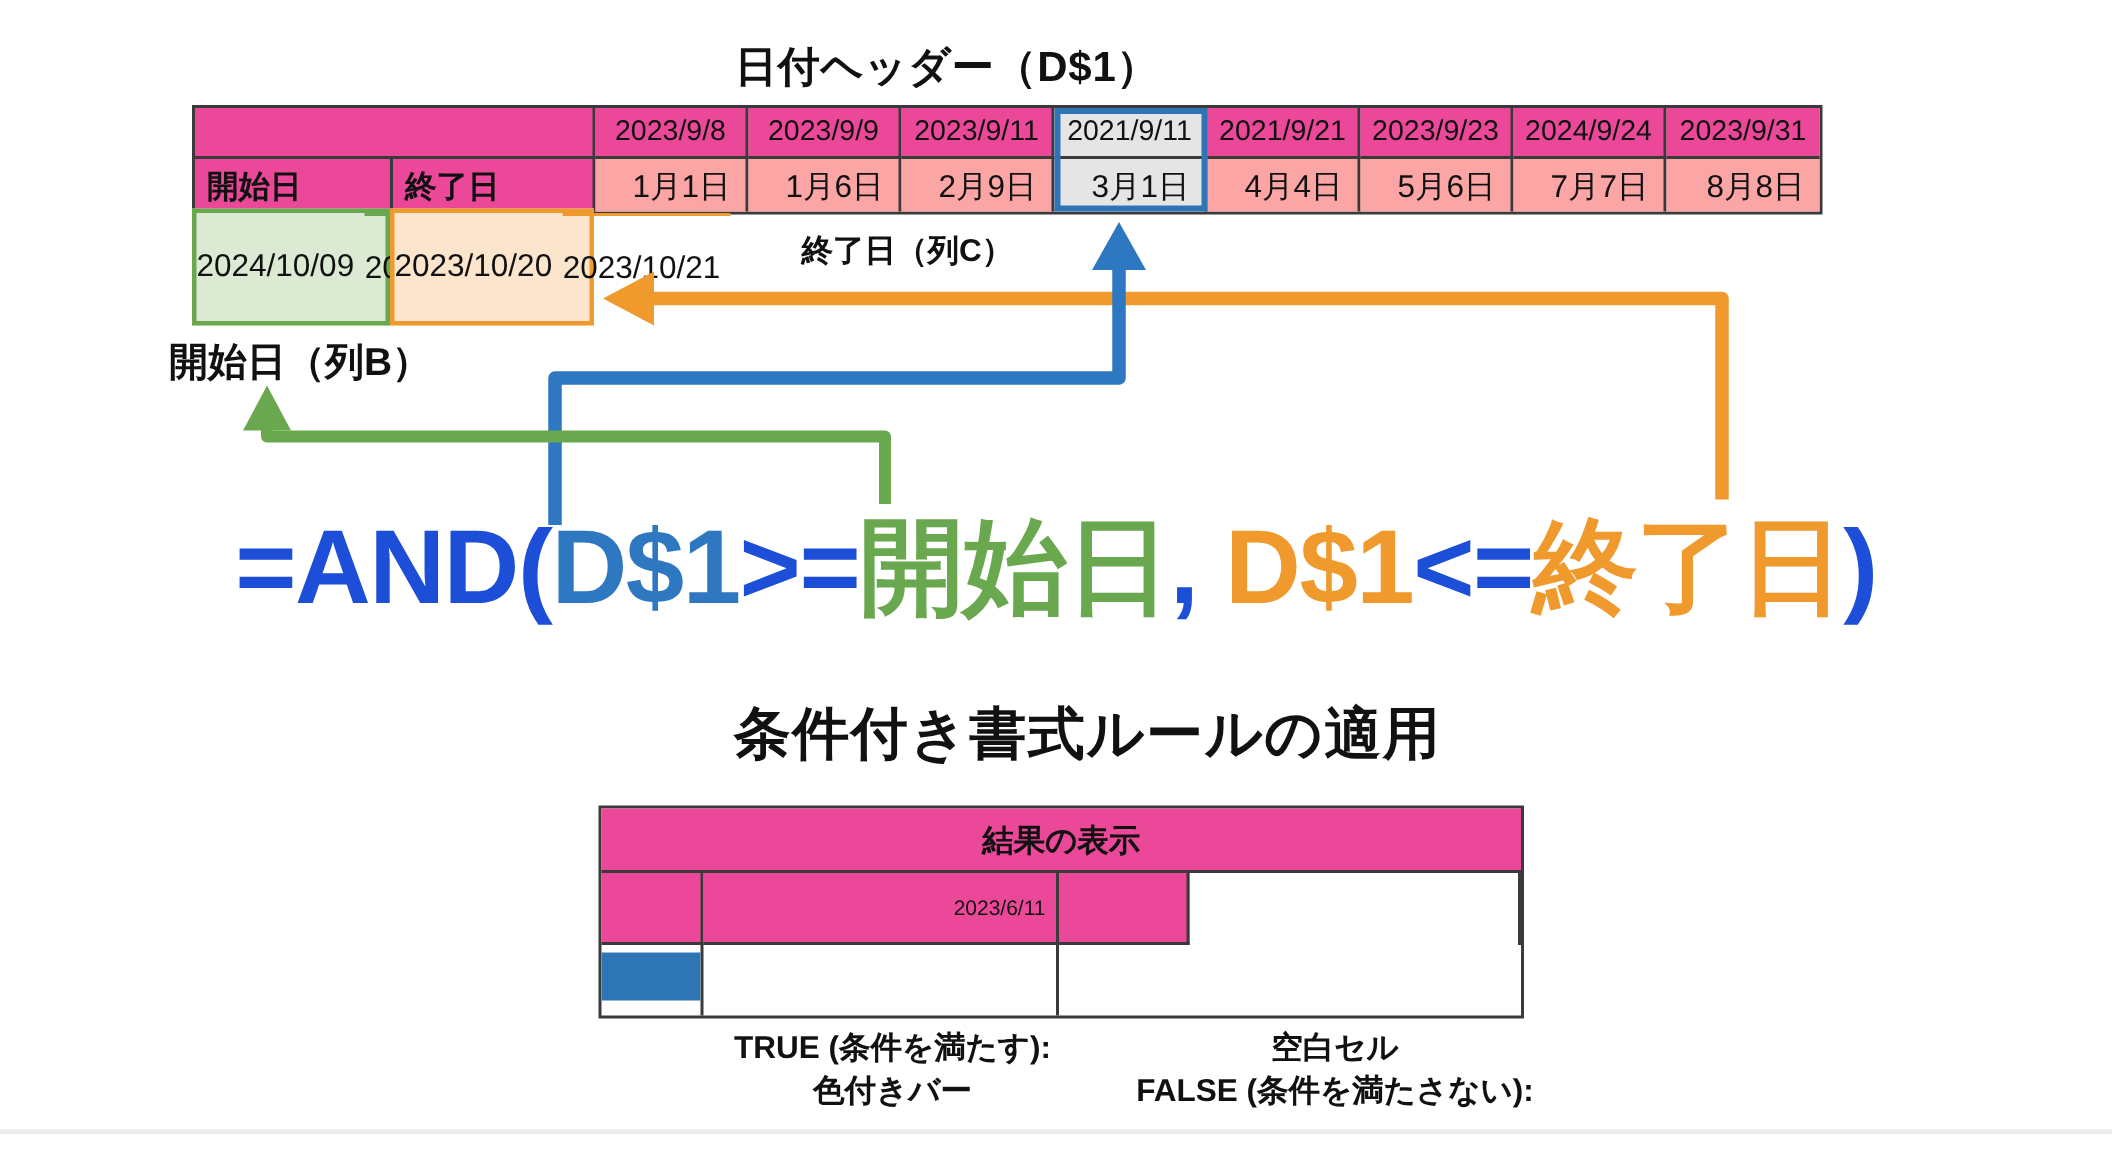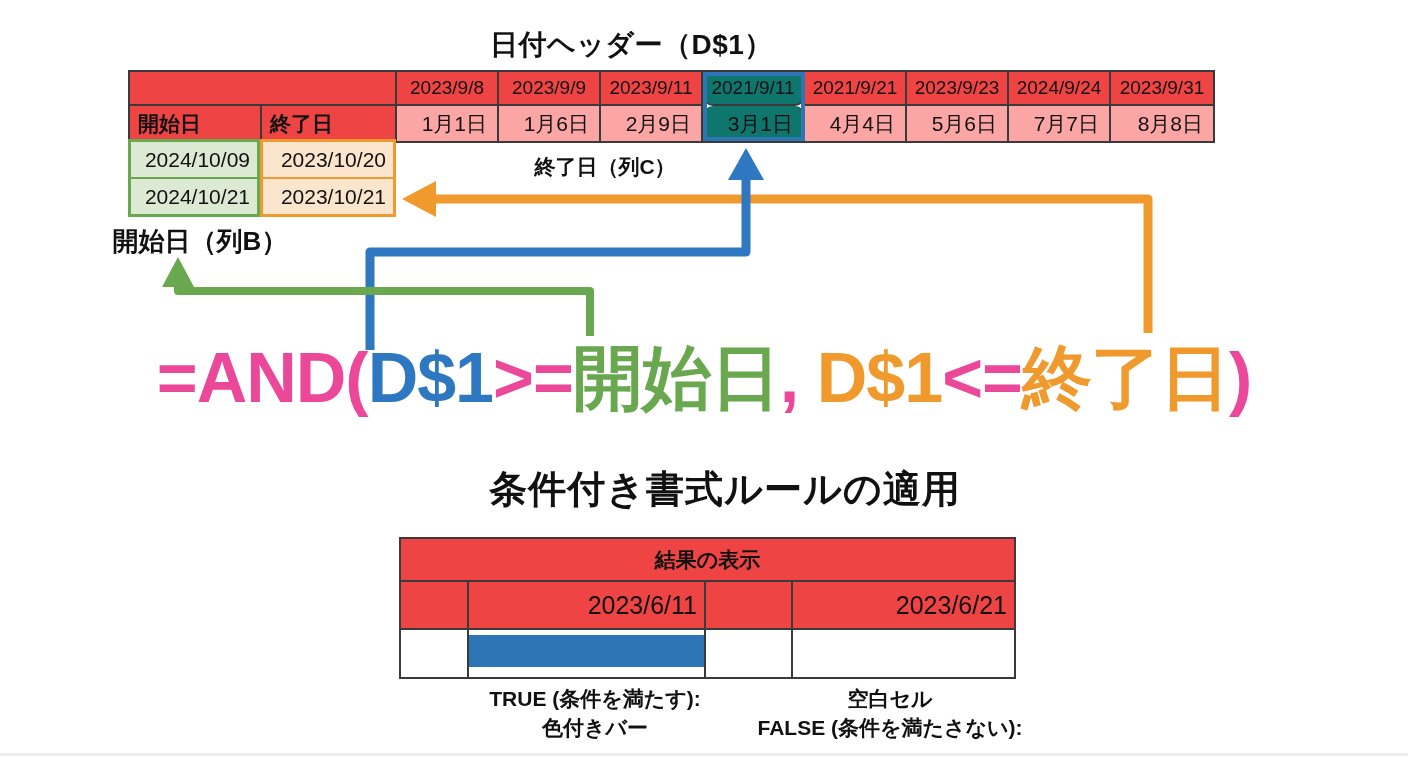--- a/index.html
+++ b/index.html
@@ -23,60 +23,60 @@
 
   
   .top-table{left:128px;top:70px;display:grid;
     grid-template-columns:132px 135px repeat(8,102px);
     grid-template-rows:34px 35px;
     border:2px solid #3a3a3a;background:#ffffff;}
   .tc{box-sizing:border-box;border-right:2px solid #3a3a3a;border-bottom:2px solid #3a3a3a;
     display:flex;align-items:center;overflow:hidden;white-space:nowrap;}
   .tc:nth-child(9),.tc.lastcol{border-right:none;}
   .row2{border-bottom:none;}
-  .grey{background:#ef4444;}
+  .grey{background:#ec4899;}
   .corner{grid-column:1 / 3;}
   .datecell{font-size:19px;justify-content:center;}
   .daycell{font-size:21px;justify-content:flex-end;padding-right:10px;background:#fca5a5;}
   .colhead{font-size:21px;font-weight:bold;padding-left:8px;}
-  .hlbg{background:#0f766e;border-radius:10px;}
+  .hlbg{background:#e5e5e5;}
   .hl-box{left:573px;top:0;width:102px;height:69px;box-sizing:border-box;
     border:4px solid #2e75b6;pointer-events:none;}
 
   
-  .blk{top:139px;height:78px;box-sizing:border-box;display:flex;flex-direction:column;}
+  .blk{top:139px;height:78px;box-sizing:border-box;display:flex;flex-direction:row;}
   .blk-start{left:128px;width:132px;border:3px solid #6aa84f;background:#dcead4;}
   .blk-end{left:260px;width:136px;border:3px solid #ee9a2f;background:#fce5cd;}
   .blk-cell{flex:1;display:flex;align-items:center;justify-content:flex-end;
     padding-right:7px;font-size:21px;box-sizing:border-box;}
   .blk-start .blk-cell + .blk-cell{border-top:2px solid #6aa84f;}
   .blk-end .blk-cell + .blk-cell{border-top:2px solid #ee9a2f;}
 
   
   .arrow-layer{left:0;top:0;pointer-events:none;}
 
   
   .formula{left:0;top:328px;width:1408px;text-align:center;
     font-size:70px;font-weight:bold;letter-spacing:-1px;line-height:100px;white-space:nowrap;}
-  .c-black{color:#ec4899;margin-top:45px;}
+  .c-black{color:#1d4ed8;margin-top:45px;}
   .c-blue{color:#2e77c1;}
   .c-green{color:#6aa84f;}
   .c-orange{color:#f0992d;}
 
   
   .result-table{left:399px;top:537px;display:grid;
     grid-template-columns:68px 237px 87px 221px;
     grid-template-rows:43px 48px 47px;
     border:2px solid #3a3a3a;background:#ffffff;}
   .rc{box-sizing:border-box;border-right:2px solid #3a3a3a;border-bottom:2px solid #3a3a3a;
     display:flex;align-items:center;overflow:hidden;white-space:nowrap;}
   .rc.lastcol{border-right:none;}
   .rc.lastrow{border-bottom:none;}
   .rhead{grid-column:1 / 5;justify-content:center;font-size:21px;font-weight:bold;}
-  .rdate{font-size:25px;justify-content:flex-end;padding-right:7px;}
+  .rdate{font-size:14px;justify-content:flex-end;padding-right:7px;}
   .barcell{display:block;}
   .bar{margin-top:5px;width:100%;height:32px;background:#2e75b6;}
 
   
   .blabel{top:684px;text-align:center;font-size:21px;font-weight:bold;line-height:29px;}
   .blabel-true{left:430px;width:330px;}
   .blabel-false{left:710px;width:360px;}
 
   .bottom-streak{left:0;top:753px;width:1408px;height:3px;background:#ececec;}
 </style>
@@ -140,21 +140,20 @@
 </div>
 
 <div class="abs title-rule">条件付き書式ルールの適用</div>
 
 <div class="abs result-table">
   <div class="rc grey rhead lastcol">結果の表示</div>
 
   <div class="rc grey"></div>
   <div class="rc grey rdate">2023/6/11</div>
   <div class="rc grey"></div>
-  <div class="rc grey rdate lastcol">2023/6/21</div>
 
   <div class="rc lastrow"></div>
   <div class="rc lastrow barcell">
     <div class="bar"></div>
   </div>
   <div class="rc lastrow"></div>
   <div class="rc lastrow lastcol"></div>
 </div>
 
 <div class="abs blabel blabel-true">

